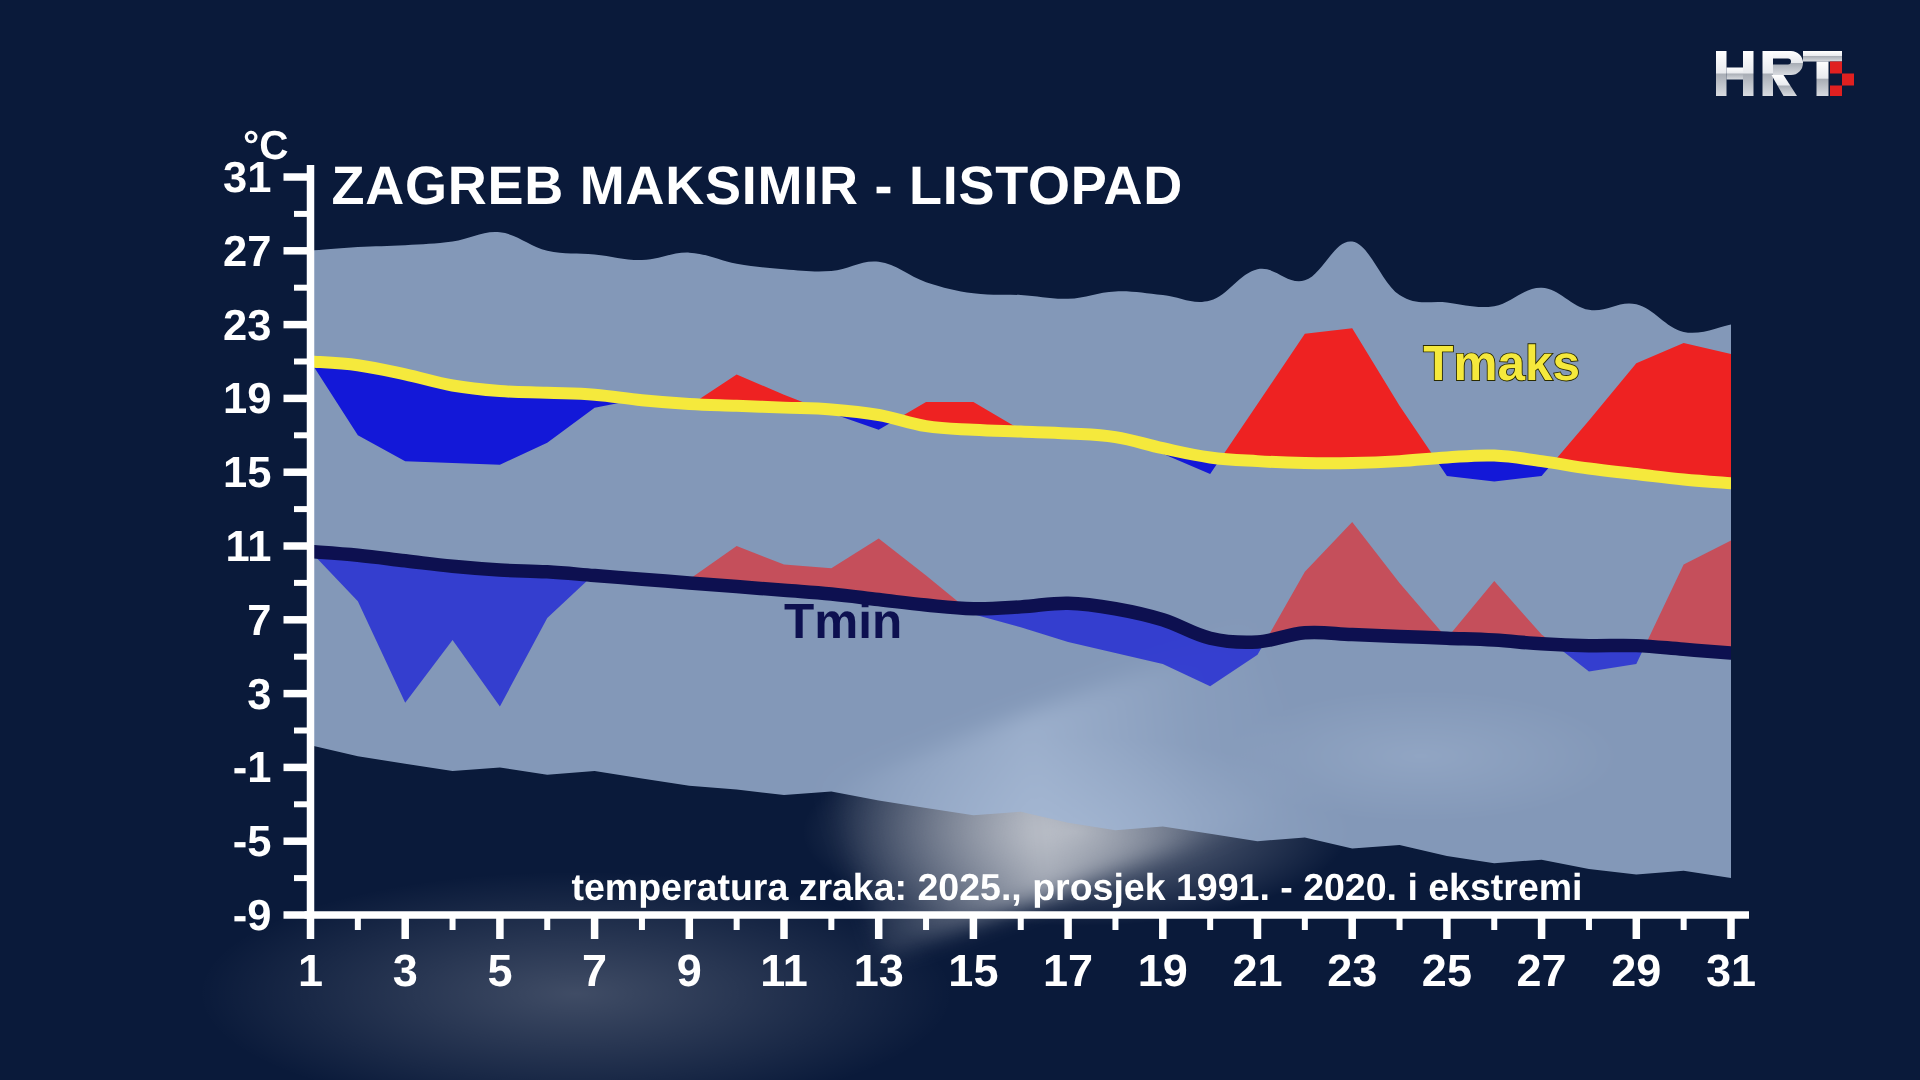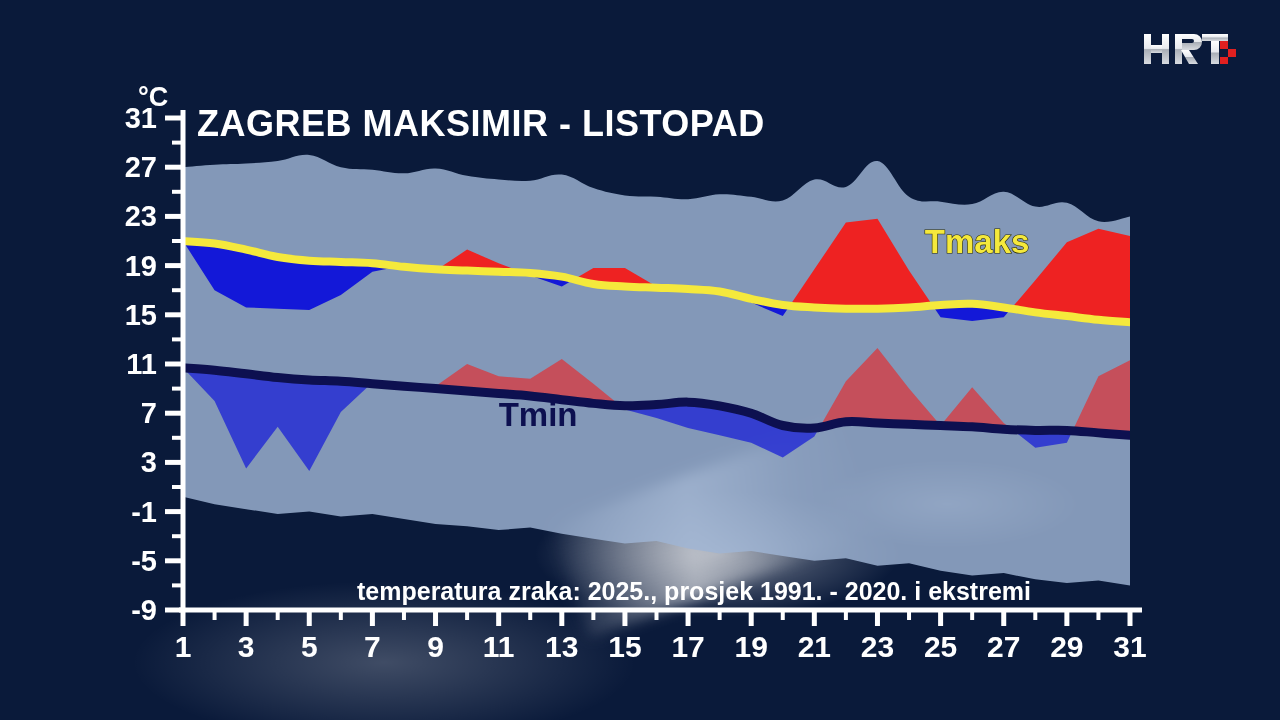--- a/index.html
+++ b/index.html
@@ -63,21 +63,21 @@
     right: 42px;
     top: 30px;
     width: 96px;
     height: 38px;
   }
 
   
   .chart-root {
     position: absolute;
     left: 0; top: 0;
-    width: 1020px; height: 720px;
+    width: 1020px; height: 720px; padding-left: 24px;
   }
   svg.chart { display: block; }
 
   .axis-num {
     font-family: "Liberation Sans", sans-serif;
     font-weight: bold;
     fill: #ffffff;
     font-size: 29px;
   }
   .axis-num-x {

